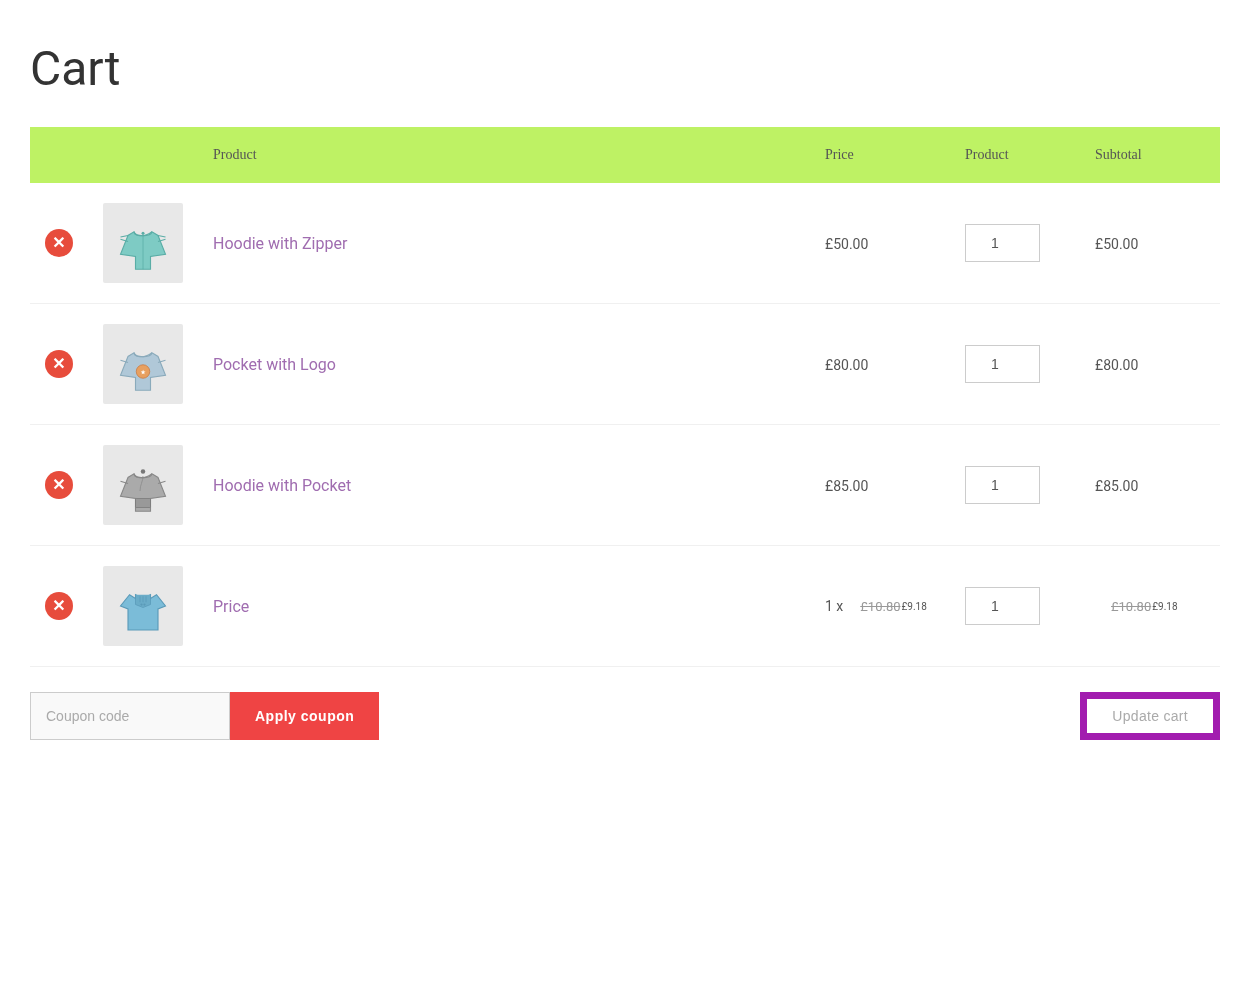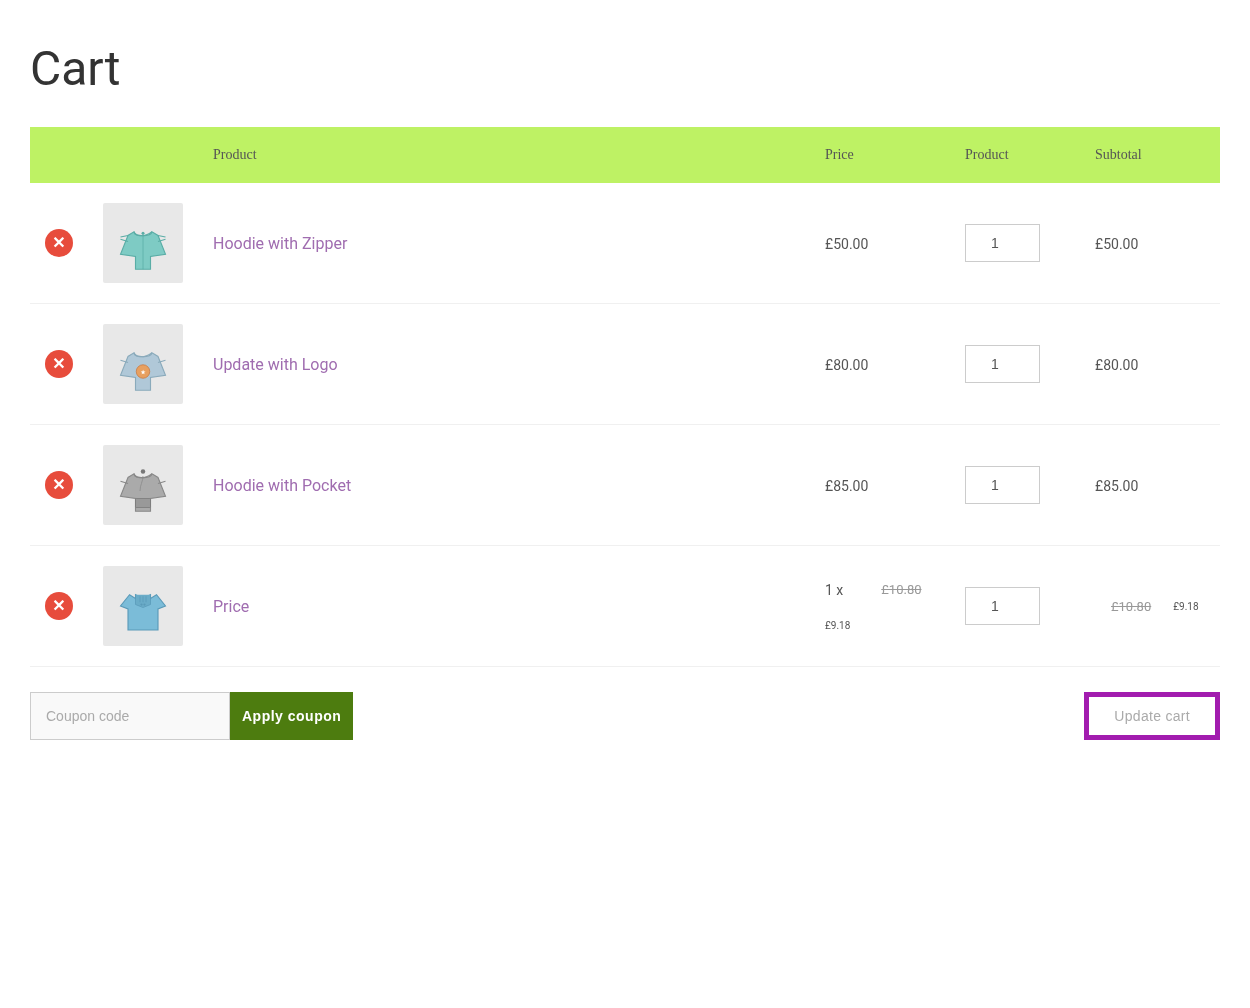--- a/index.html
+++ b/index.html
@@ -159,45 +159,45 @@
       outline: none;
       background: #f9f9f9;
     }
 
     .coupon-input::placeholder {
       color: #aaa;
     }
 
     .apply-coupon-btn {
       height: 48px;
-      padding: 0 12px;
-      background: #4d7c0f;
+      padding: 0 25px;
+      background: #ef4444;
       color: #fff;
       border: none;
       font-size: 14px;
       font-weight: 600;
       cursor: pointer;
       letter-spacing: 0.5px;
     }
 
     .update-cart-btn {
       height: 48px;
       padding: 0 25px;
       background: #fff;
       color: #aaa;
-      border: 5px solid #a21caf;
+      border: 7px solid #a21caf;
       font-size: 14px;
       cursor: pointer;
       letter-spacing: 0.3px;
     }
 
     .price-with-discount {
       display: flex;
       align-items: center;
-      gap: 22px;
+      gap: 1px;
       flex-wrap: wrap;
     }
   </style>
 </head>
 <body>
 
 <h1>Cart</h1>
 
 <table class="cart-table">
   <thead class="cart-header">
@@ -257,21 +257,21 @@
         <path d="M20 30 L10 55 L30 58 L30 75 L50 75 L50 58 L70 55 L60 30 L52 25 C50 32 30 32 28 25 Z" fill="#b0c8d8" stroke="#8aaabb" stroke-width="1.5"></path>
         <path d="M28 25 C28 30 40 34 52 25" fill="none" stroke="#8aaabb" stroke-width="1.5"></path>
         <circle cx="40" cy="50" r="9" fill="#e8a060" stroke="#c87840" stroke-width="1"></circle>
         <text x="40" y="53" text-anchor="middle" font-size="7" fill="white" font-weight="bold">★</text>
         <path d="M10 35 L20 38" stroke="#8aaabb" stroke-width="1.5"></path>
         <path d="M70 35 L60 38" stroke="#8aaabb" stroke-width="1.5"></path>
       </svg>
         </div>
       </td>
       <td class="col-product">
-        <a class="product-name" href="#">Update with Logo</a>
+        <a class="product-name" href="#">Pocket with Logo</a>
       </td>
       <td class="col-price">
         <span class="price-normal">£80.00</span>
       </td>
       <td class="col-quantity">
         <input type="number" class="quantity-input" value="1" min="0" style="">
       </td>
       <td class="col-subtotal">
         <span class="subtotal-normal">£80.00</span>
       </td>

